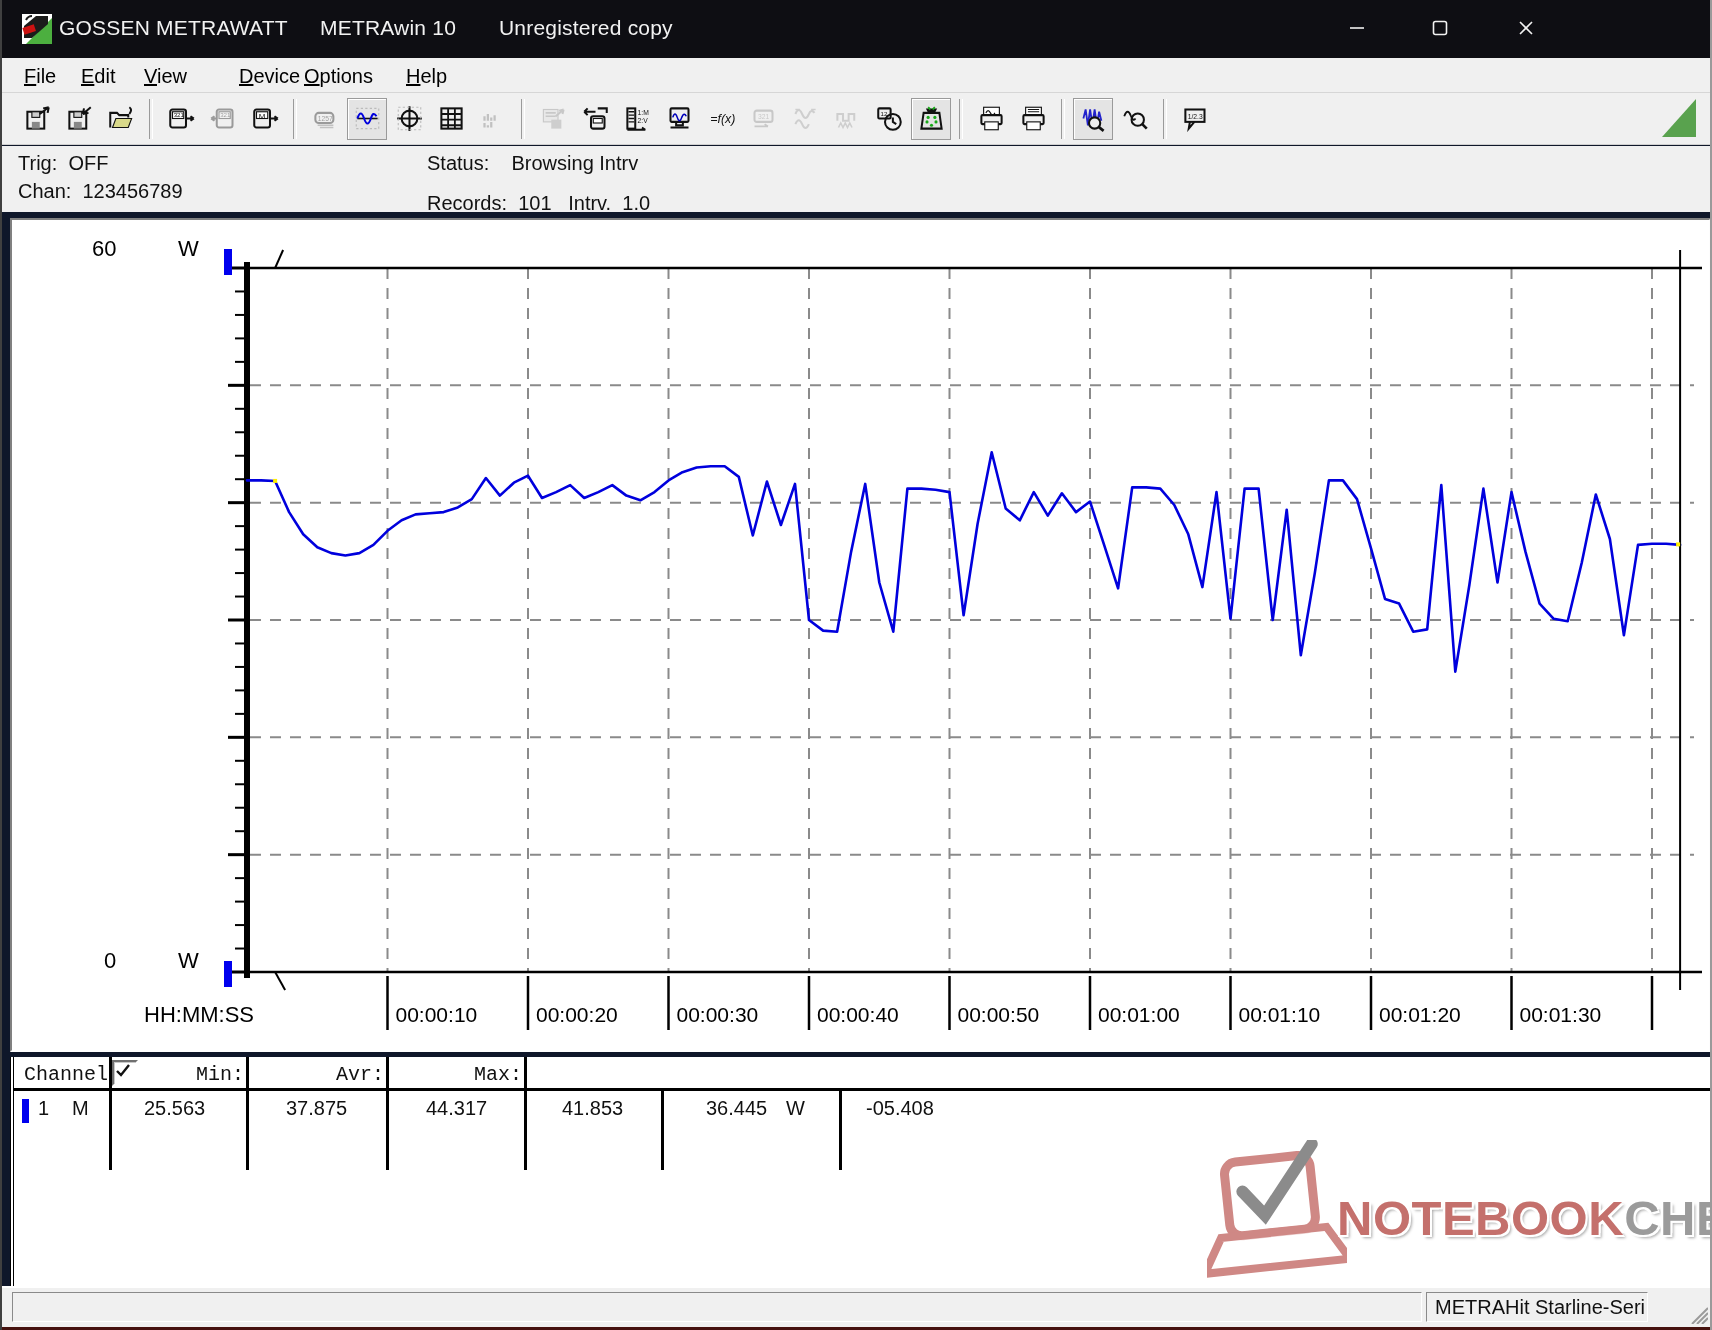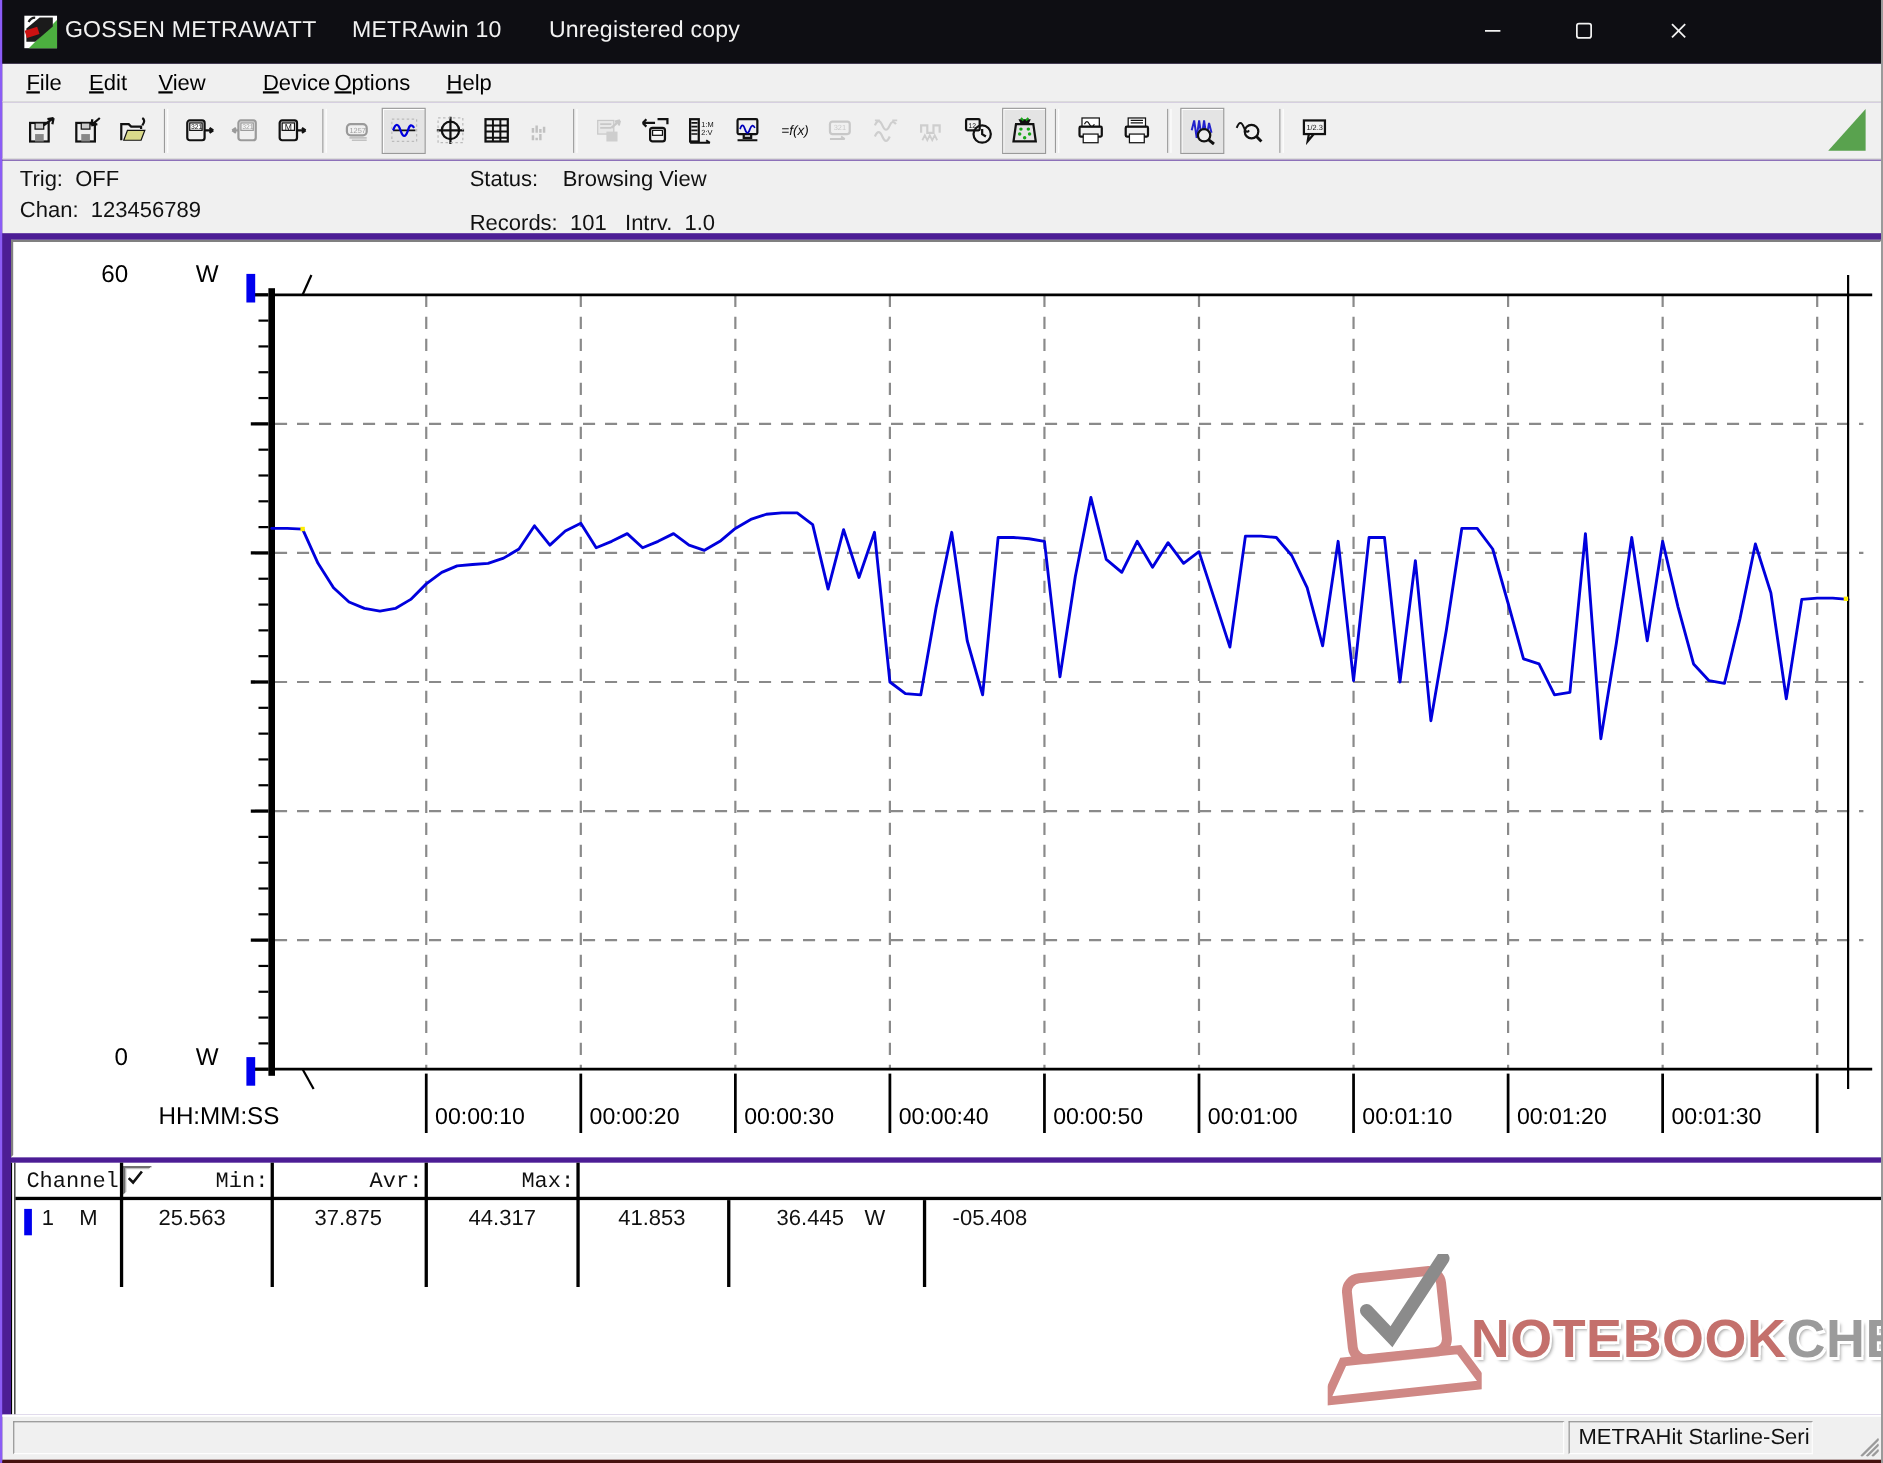--- a/index.html
+++ b/index.html
@@ -1,18 +1,18 @@
 <!DOCTYPE html>
 <html><head>
 <meta charset="utf-8">
 <style>
   html,body{margin:0;padding:0;background:#d8d8d8;}
-  #app{position:relative;width:1712px;height:1330px;background:#4c1d95;overflow:hidden;
+  #app{position:relative;width:1712px;height:1330px;background:#0f172a;overflow:hidden;
        font-family:"Liberation Sans","DejaVu Sans",sans-serif;color:#111;
-       border-left:2px solid #8b5cf6;border-right:2px solid #9a9a9a;box-sizing:border-box;}
+       border-left:2px solid #404040;border-right:2px solid #9a9a9a;box-sizing:border-box;}
   
   #titlebar{position:absolute;left:0;top:0;width:100%;height:58px;background:#0e0e13;color:#f2f2f2;}
   #titlebar .ttext{position:absolute;top:16px;font-size:21px;letter-spacing:.2px;white-space:nowrap;}
   #logo{position:absolute;left:20px;top:14px;width:30px;height:30px;}
   .winbtn{position:absolute;top:8px;width:46px;height:40px;display:flex;align-items:center;justify-content:center;}
   
   #menubar{position:absolute;left:0;top:58px;width:100%;height:34px;background:#f0f0f0;border-bottom:1px solid #d6d6d6;}
   .menu-item{position:absolute;top:5px;font-size:20px;color:#000;padding:2px 6px;}
   .menu-item::first-letter{text-decoration:underline;}
   
@@ -309,21 +309,21 @@
     <div class="info-line" style="left:16px;top:6px;">
       <span>Trig:</span>&nbsp;
       <span>OFF</span>
     </div>
     <div class="info-line" style="left:16px;top:34px;">
       <span>Chan:</span>&nbsp;
       <span>123456789</span>
     </div>
     <div class="info-line" style="left:425px;top:6px;">
       <span>Status:</span>&nbsp;&nbsp;&nbsp;
-      <span>Browsing View</span>
+      <span>Browsing Intrv</span>
     </div>
     <div class="info-line" style="left:425px;top:46px;">
       <span>Records:</span>&nbsp;
       <span>101</span>&nbsp;&nbsp;
       <span>Intrv.</span>&nbsp;
       <span>1.0</span>
     </div>
   </div>
 
   <div id="chartpanel">

